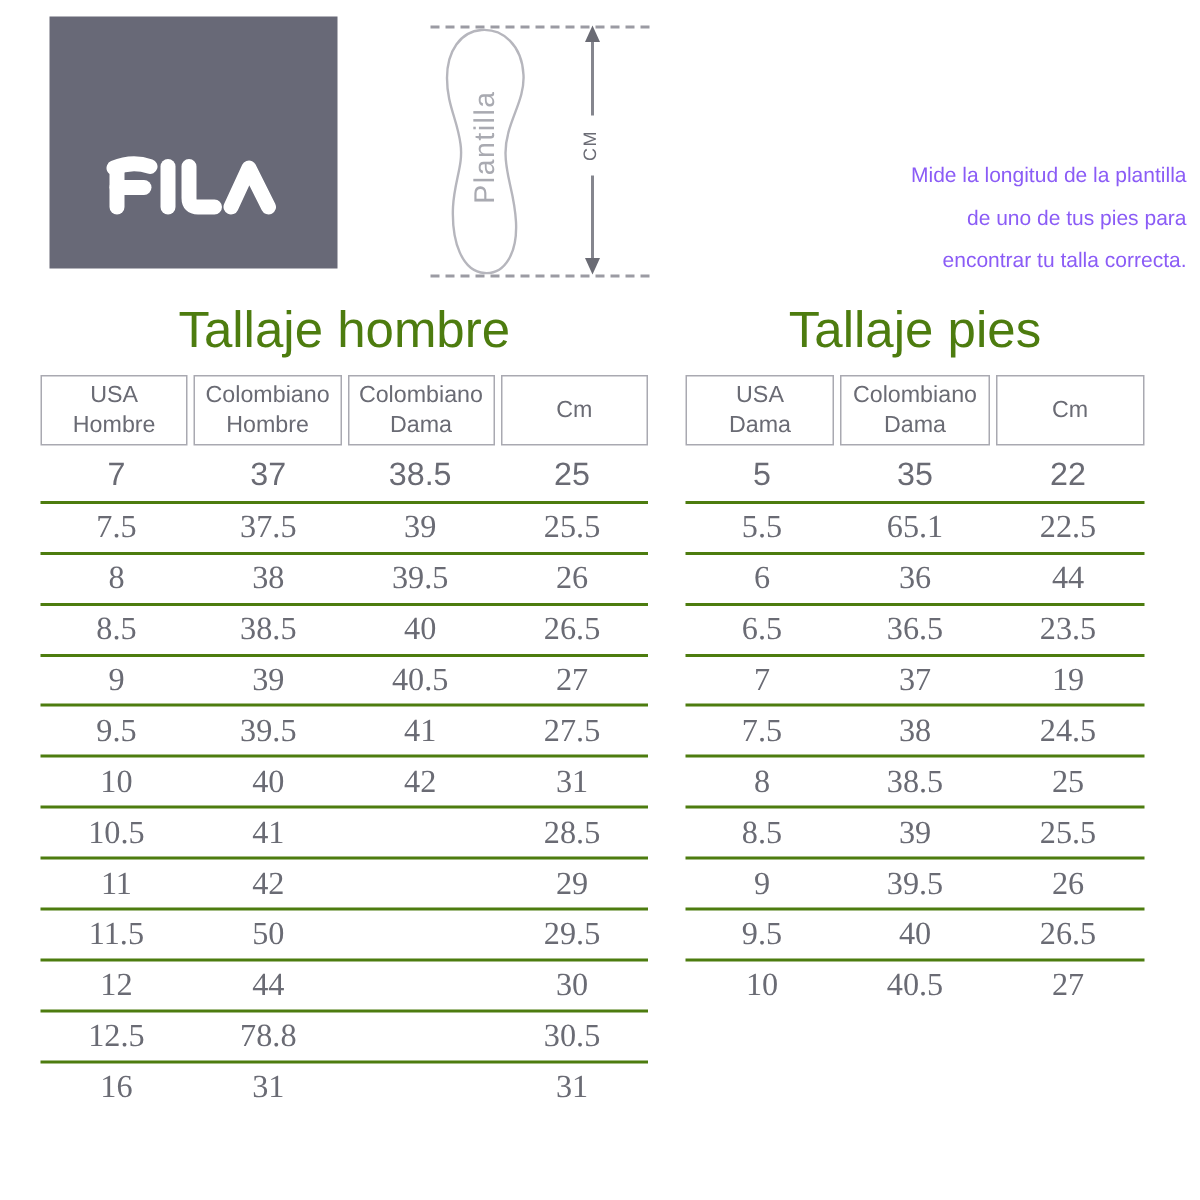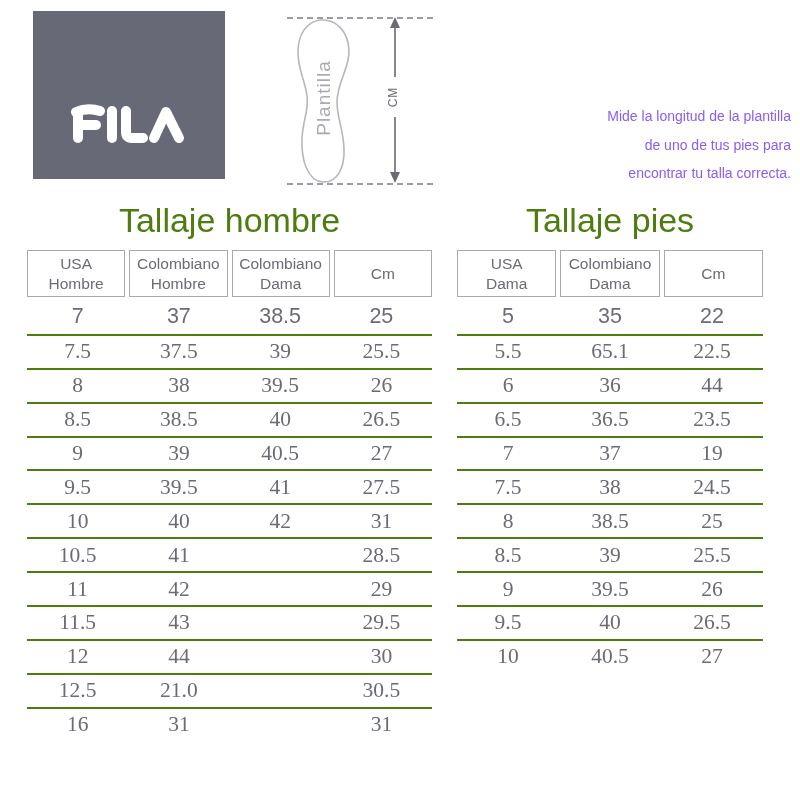--- a/index.html
+++ b/index.html
@@ -155,33 +155,33 @@
           <div class="tcell">28.5</div>
         </div>
         <div class="trow">
           <div class="tcell">11</div>
           <div class="tcell">42</div>
           <div class="tcell"></div>
           <div class="tcell">29</div>
         </div>
         <div class="trow">
           <div class="tcell">11.5</div>
-          <div class="tcell">43</div>
+          <div class="tcell">50</div>
           <div class="tcell"></div>
           <div class="tcell">29.5</div>
         </div>
         <div class="trow">
           <div class="tcell">12</div>
           <div class="tcell">44</div>
           <div class="tcell"></div>
           <div class="tcell">30</div>
         </div>
         <div class="trow">
           <div class="tcell">12.5</div>
-          <div class="tcell">21.0</div>
+          <div class="tcell">78.8</div>
           <div class="tcell"></div>
           <div class="tcell">30.5</div>
         </div>
         <div class="trow">
           <div class="tcell">16</div>
           <div class="tcell">31</div>
           <div class="tcell"></div>
           <div class="tcell">31</div>
         </div>
       </div>

